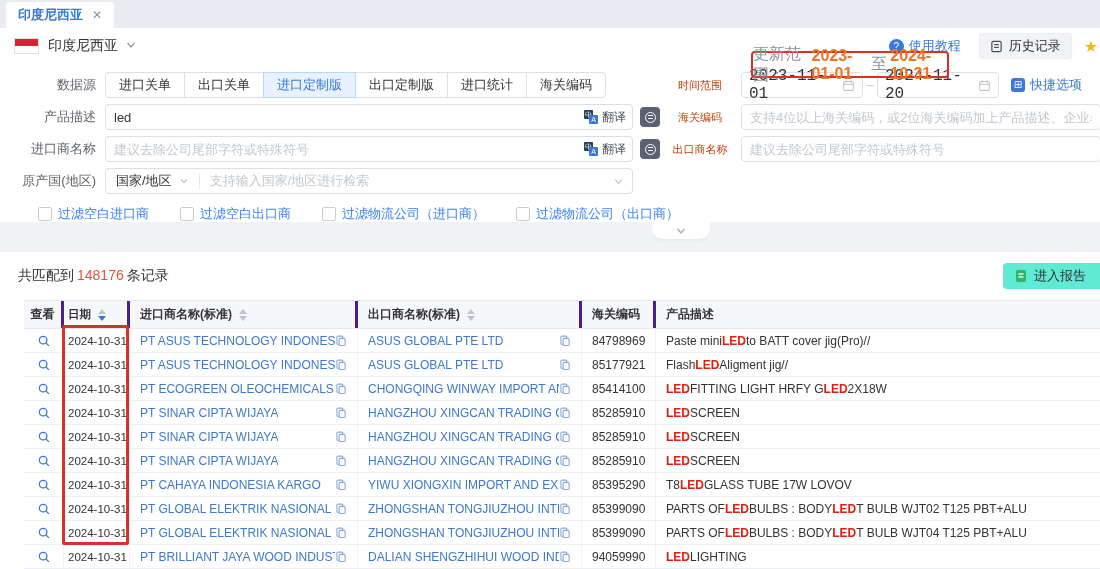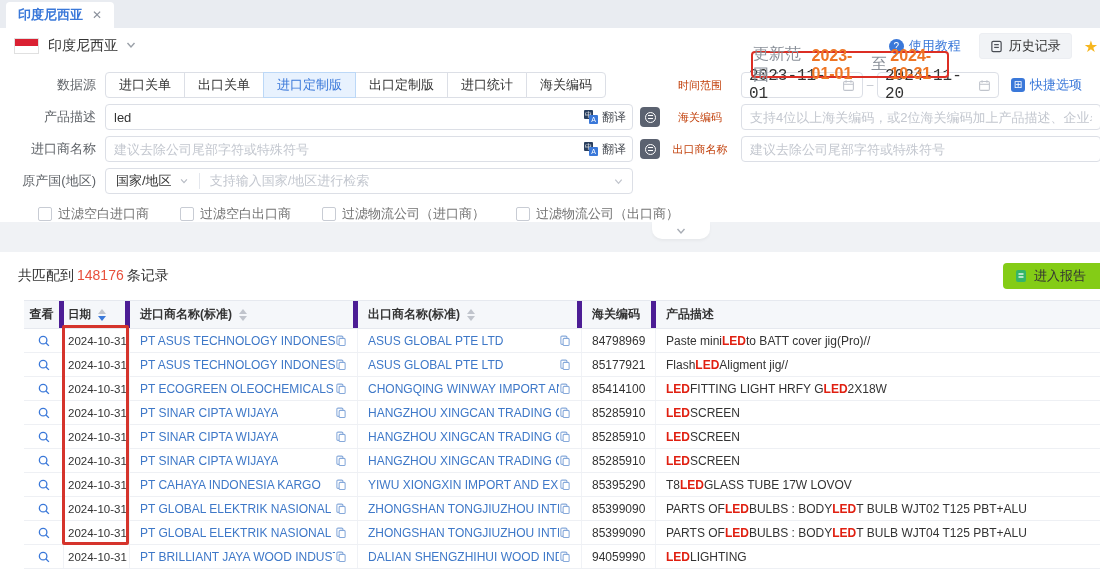--- a/index.html
+++ b/index.html
@@ -64,37 +64,37 @@
 
   .wide-inp { width:360px; flex:none; }
 
   .origin-ctrl { width:528px; height:26px; border:1px solid #dcdfe6; border-radius:4px; display:flex; align-items:center; }
   .origin-select { display:flex; align-items:center; gap:7px; padding:0 10px; font-size:13px; color:#333; cursor:pointer; }
   .origin-div { width:1px; height:16px; background:#e4e7ed; }
   .origin-ph { flex:1; padding:0 10px; font-size:13px; color:#c3c7cf; }
   .origin-chev { margin-right:8px; }
 
   .cb-row { display:flex; align-items:center; margin-top:12px; padding-left:22px; height:16px; }
-  .cb-item { display:flex; align-items:center; gap:6px; margin-right:15px; font-size:13px; color:#737373; cursor:pointer;padding-left:16px; }
+  .cb-item { display:flex; align-items:center; gap:6px; margin-right:15px; font-size:13px; color:#3b82f6; cursor:pointer;padding-left:16px; }
   .cb-box { width:14px; height:14px; border:1px solid #c8ccd4; border-radius:2px; background:#fff; flex:none; }
 
   
   .gray-gap { position:absolute; left:0; top:222px; width:1100px; height:30px; background:#f0f2f5; }
   .collapse-handle { position:absolute; left:652px; top:0; width:58px; height:17px; background:#fff; border-radius:0 0 10px 10px; display:flex; align-items:center; justify-content:center; cursor:pointer; box-shadow:0 2px 3px rgba(0,0,0,0.04); }
 
   
   .results { position:absolute; left:0; top:252px; width:1100px; height:317px; background:#fff; }
   .result-line { margin:15px 0 0 18px; font-size:14px; font-weight:normal; color:#333; }
   .result-line .cnt { color:#e8503c; padding:0 3px; }
-  .report-btn { position:absolute; right:0; top:11px; height:26px; background:#84cc16; border-radius:4px 0 0 4px; display:flex; align-items:center; gap:6px; padding:0 14px 0 11px; font-size:13px; color:#333; cursor:pointer; }
+  .report-btn { position:absolute; right:0; top:11px; height:26px; background:#5eead4; border-radius:4px 0 0 4px; display:flex; align-items:center; gap:6px; padding:0 14px 0 11px; font-size:13px; color:#333; cursor:pointer; }
 
   
   .table { position:absolute; left:24px; top:48px; width:1076px; border-top:1px solid #e6e9ef; font-size:12px; }
   .thr { display:flex; height:28px; background:#f5f7fa; border-bottom:1px solid #e6e9ef; }
-  .th { display:flex; align-items:center; padding:0 10px; color:#333; font-weight:bold; border-right:5px solid #4c1d95; overflow:hidden; white-space:nowrap; }
+  .th { display:flex; align-items:center; padding:0 10px; color:#333; font-weight:bold; border-right:3px solid #4c1d95; overflow:hidden; white-space:nowrap; }
   .th:last-child { border-right:none; }
   .tr { display:flex; height:24px; border-bottom:1px solid #eef0f4; background:#fff; }
   .td { display:flex; align-items:center; padding:0 10px; border-right:1px solid #f0f2f6; overflow:hidden; white-space:nowrap; color:#333; }
   .td:last-child { border-right:none; }
   .c0 { width:40px; flex:none; justify-content:center; padding:0; }
   .c1 { width:66px; flex:none; padding:0 4px; font-size:11.5px; }
   .c2 { width:228px; flex:none; }
   .c3 { width:224px; flex:none; }
   .c4 { width:74px; flex:none; }
   .c5 { flex:1; }

